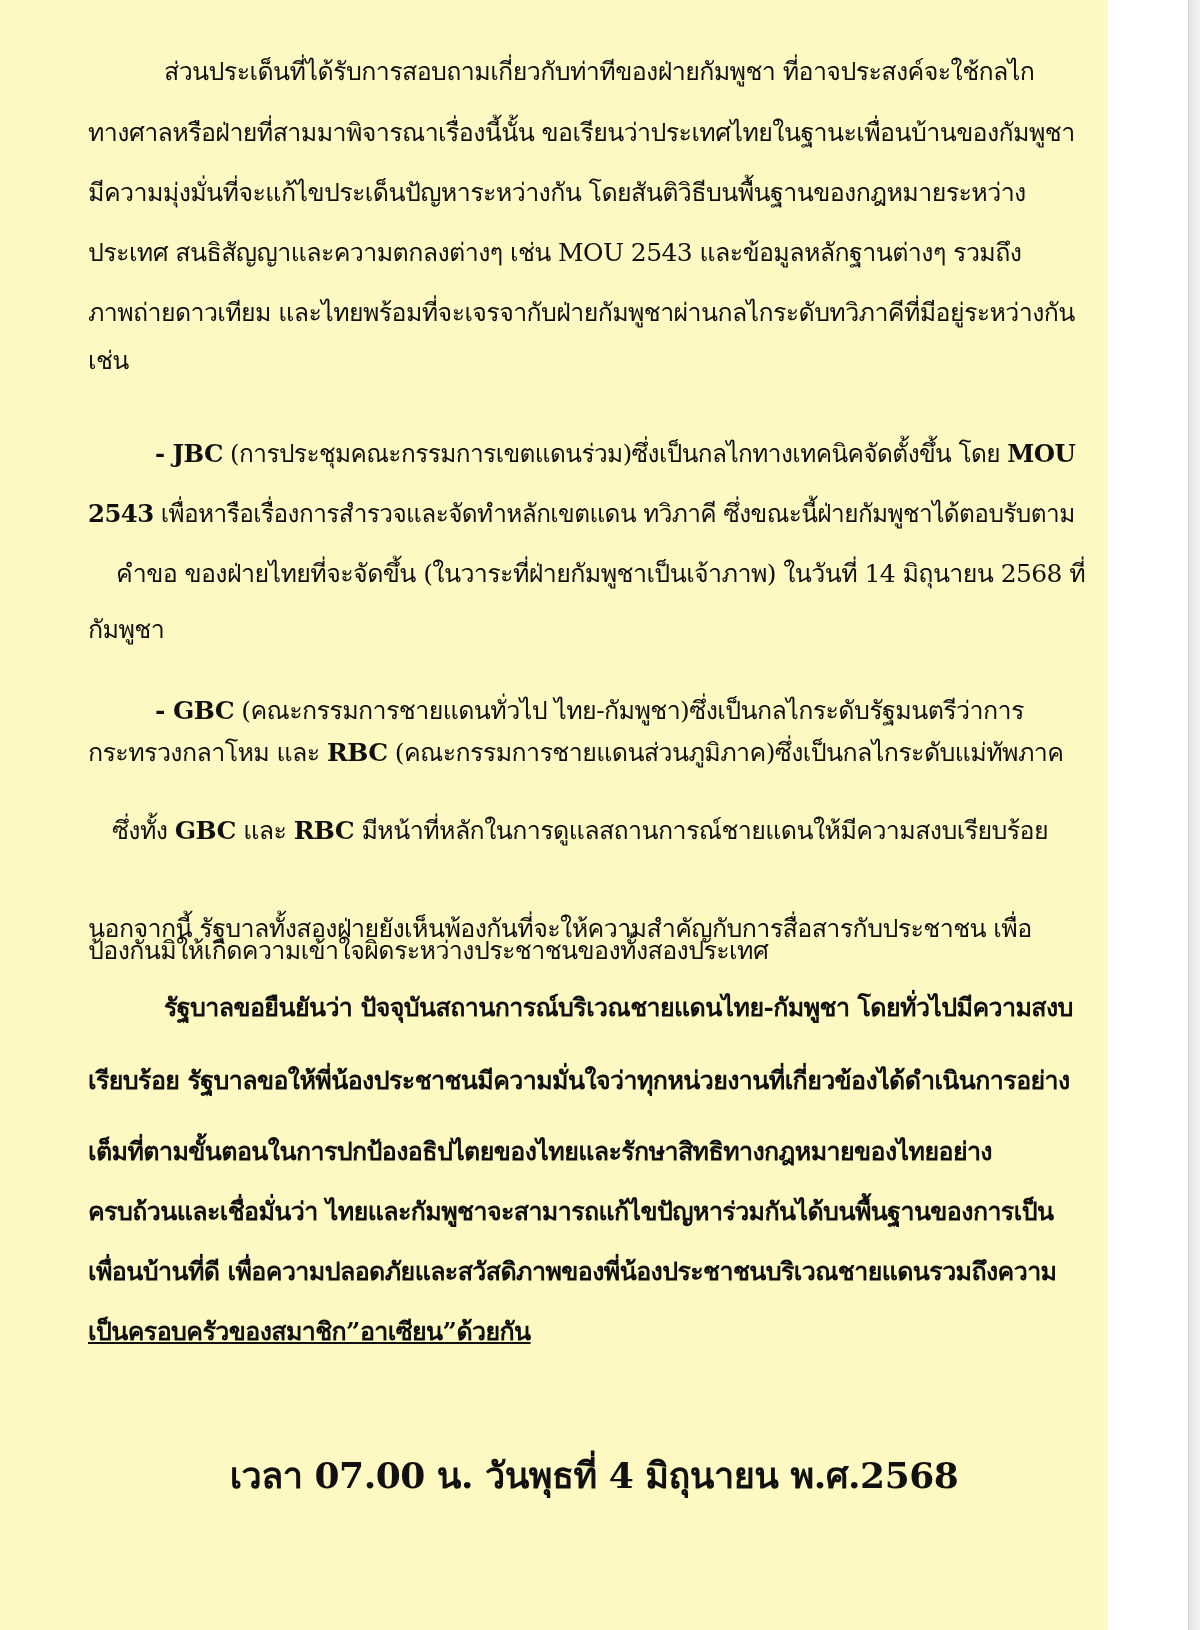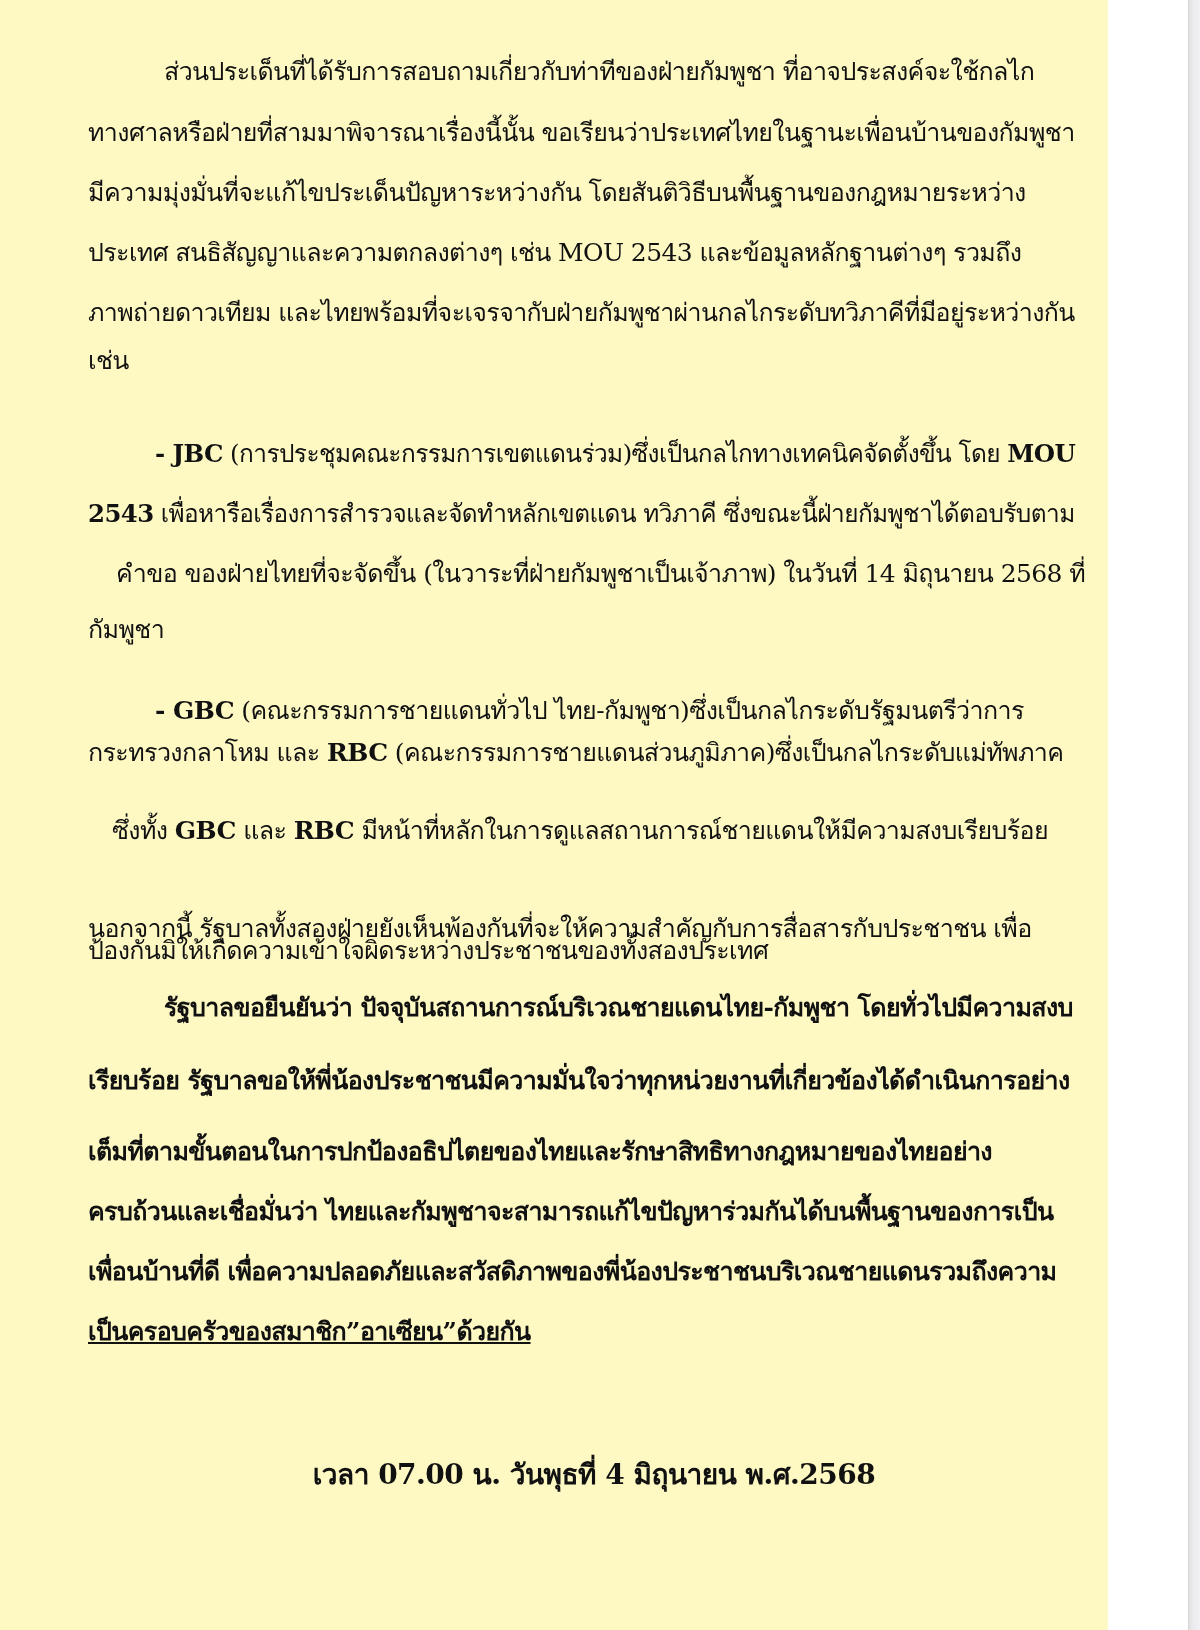--- a/index.html
+++ b/index.html
@@ -43,21 +43,21 @@
     }
     .line.indent { left: 164px; }
     .line.bullet-indent { left: 155px; }
     .b { font-weight: bold; }
     .bold-para .line { font-weight: bold; }
     .footer-line {
       position: absolute;
       left: 0;
       width: 1188px;
       text-align: center;
-      font-size: 28px;
+      font-size: 36px;
       font-weight: bold;
       line-height: 38px;
       letter-spacing: -0.5px;
     }
   </style>
 </head>
 <body>
 
 <div class="page">
 

